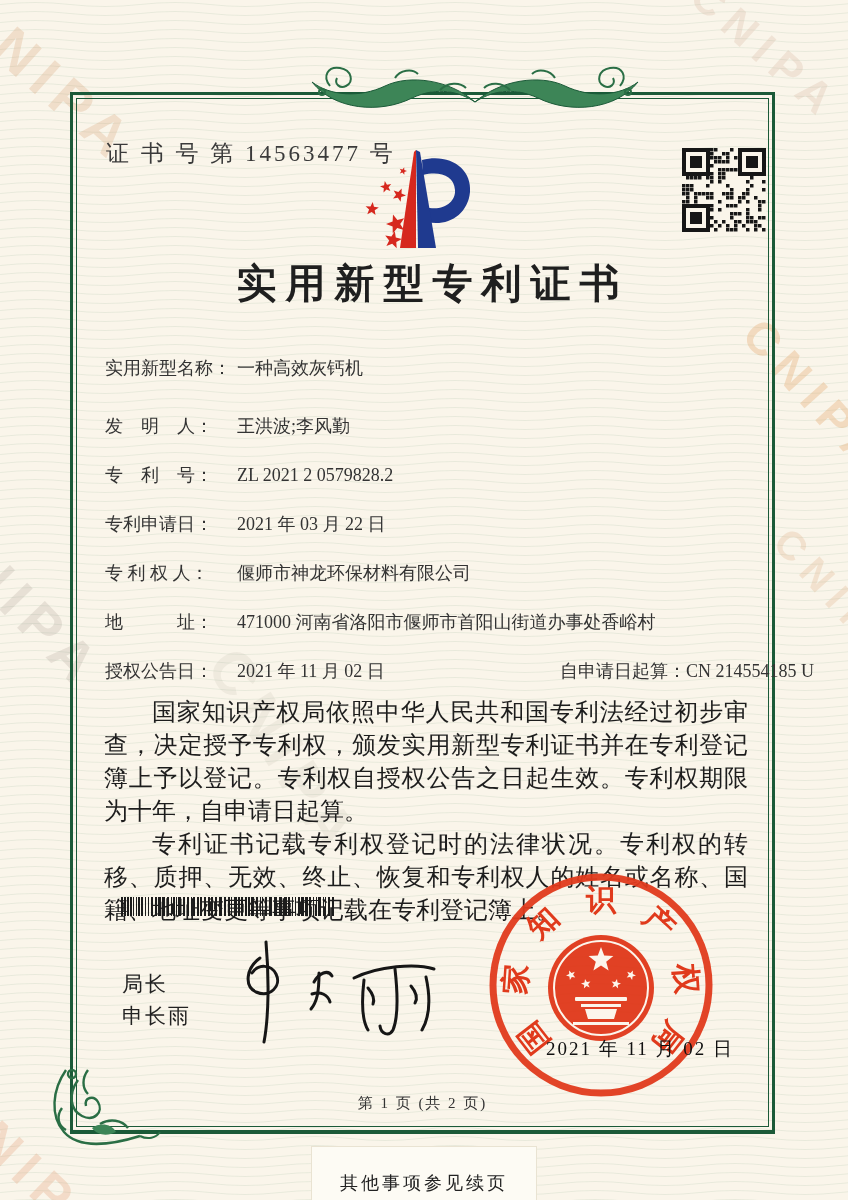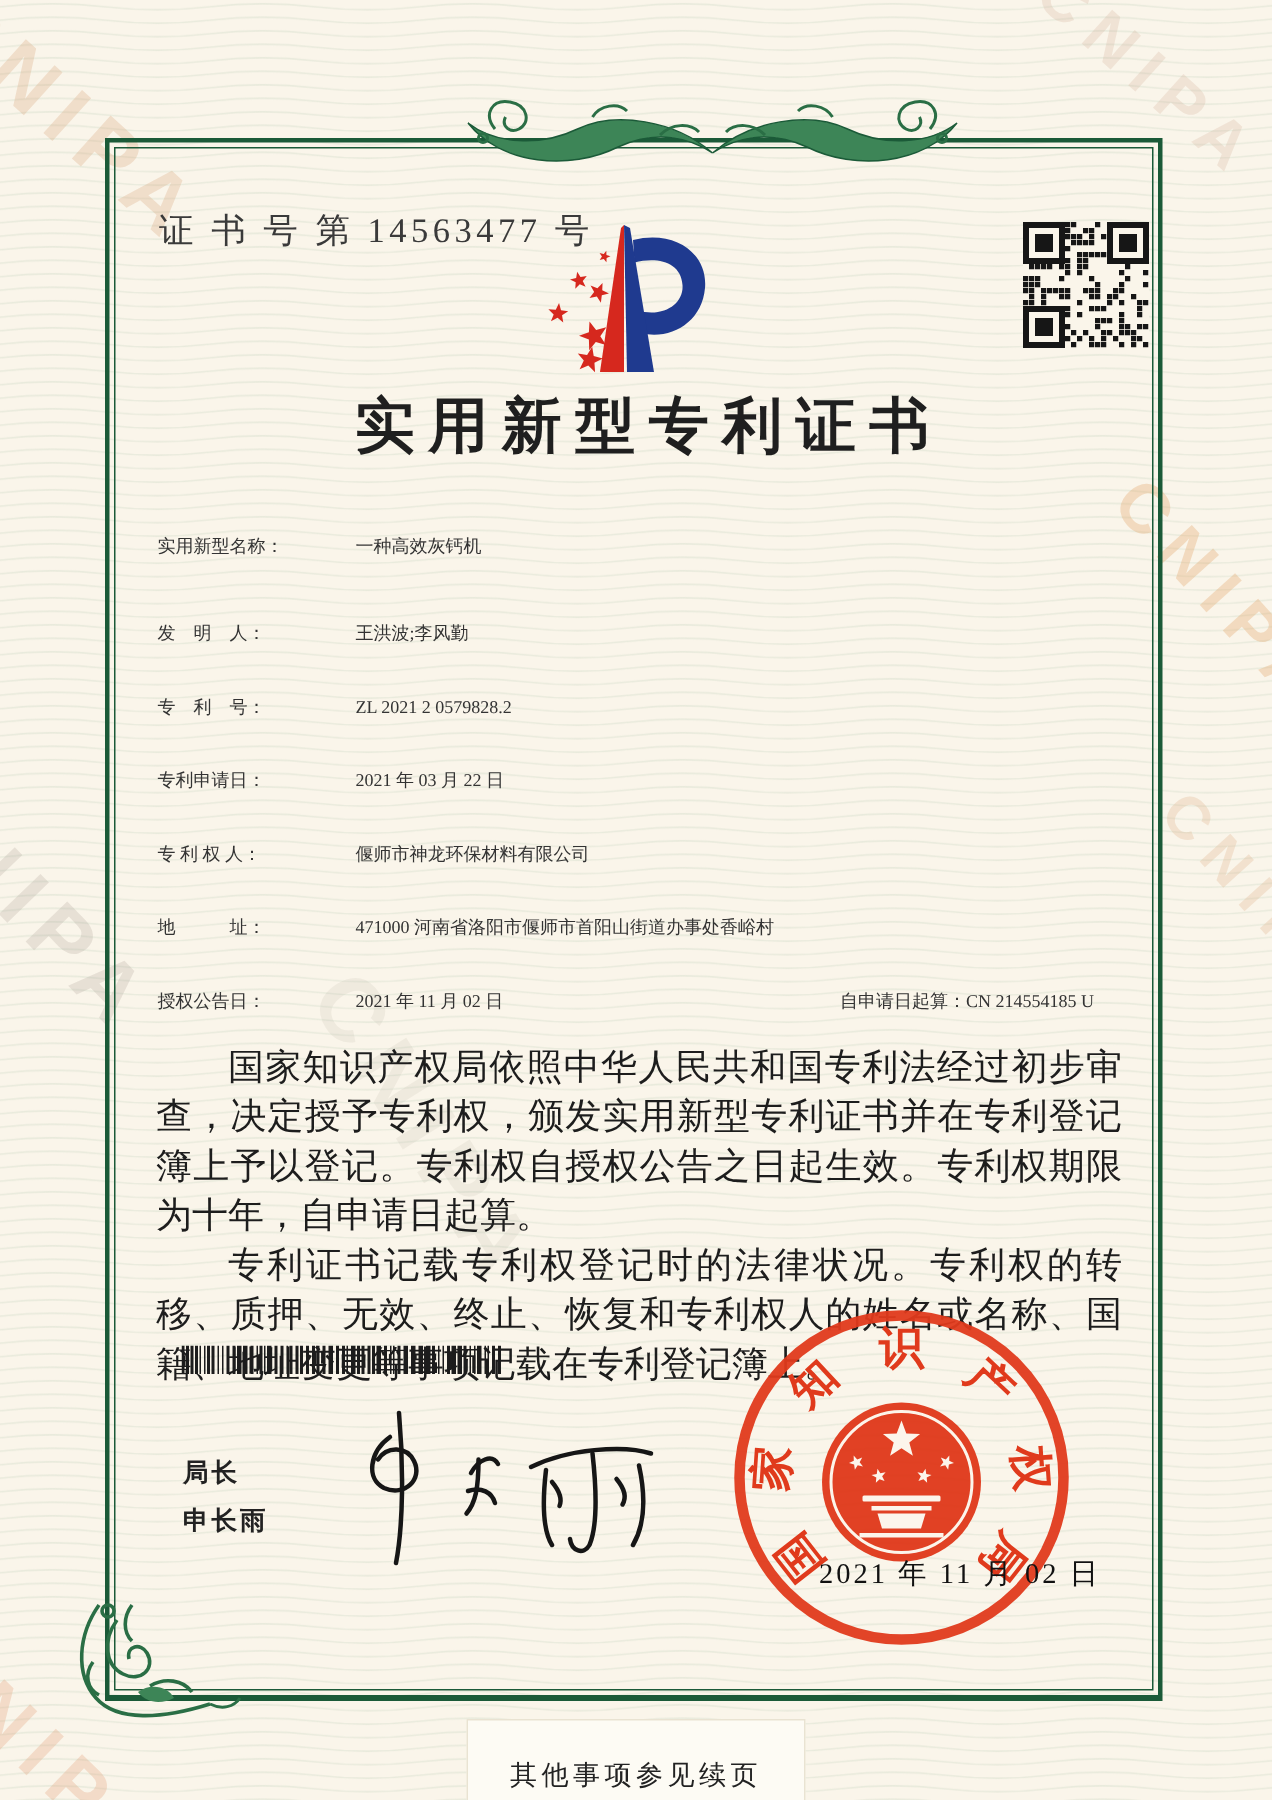--- a/index.html
+++ b/index.html
@@ -27,31 +27,31 @@
     border:1px solid #1b5a38;
   }
   .content{position:absolute; inset:0; z-index:3;}
   .cert-no{
     position:absolute; left:106px; top:138px; font-size:23px; letter-spacing:3px; color:#3a3a3a;
   }
   .title{
     position:absolute; left:70px; top:256px; width:705px; text-align:center;
     font-size:40px; font-weight:bold; letter-spacing:9px; color:#1f1f1f;padding-left:10px;
   }
-  .frow{position:absolute; left:105px; font-size:12px; color:#333; white-space:nowrap;}
+  .frow{position:absolute; left:105px; font-size:18px; color:#333; white-space:nowrap;}
   .frow .lbl{display:inline-block; min-width:132px;}
   .grant-right{position:absolute; left:455px; top:0;}
   .paras{
     position:absolute; left:104px; top:696px; width:644px;
     font-size:24px; line-height:33px; color:#1d1d1d; text-align:justify;
   }
   .paras p{margin:0; text-indent:2em;}
   .signer{
     position:absolute; left:122px; font-family:"Liberation Sans",sans-serif;
-    font-size:17px; color:#222; letter-spacing:2px;font-weight:bold;
+    font-size:21px; color:#222; letter-spacing:2px;
   }
   .seal-char{
     font-size:30px; font-weight:bold; fill:#e03a1c;
     text-anchor:middle; dominant-baseline:central;
     font-family:"Liberation Serif","DejaVu Serif",serif;
   }
   .seal-date{
     position:absolute; left:520px; top:1036px; width:240px; text-align:center;
     font-size:19px; letter-spacing:2px; color:#111; z-index:5; white-space:nowrap;
   }
@@ -416,17 +416,18 @@
         <g fill="#fdf6ec">
           <rect x="-26" y="12" width="52" height="4" rx="1"></rect>
           <rect x="-20" y="19" width="40" height="3"></rect>
           <polygon points="-16,24 16,24 13,34 -13,34"></polygon>
           <rect x="-28" y="37" width="56" height="3"></rect>
         </g>
       </g>
     </svg>
     <div class="seal-date">2021 年 11 月 02 日</div>
 
+    <div class="page-ind">第 1 页 (共 2 页)</div>
 
     <div class="cont-note">其他事项参见续页</div>
 
   </div>
 </div>
 
 </body></html>

